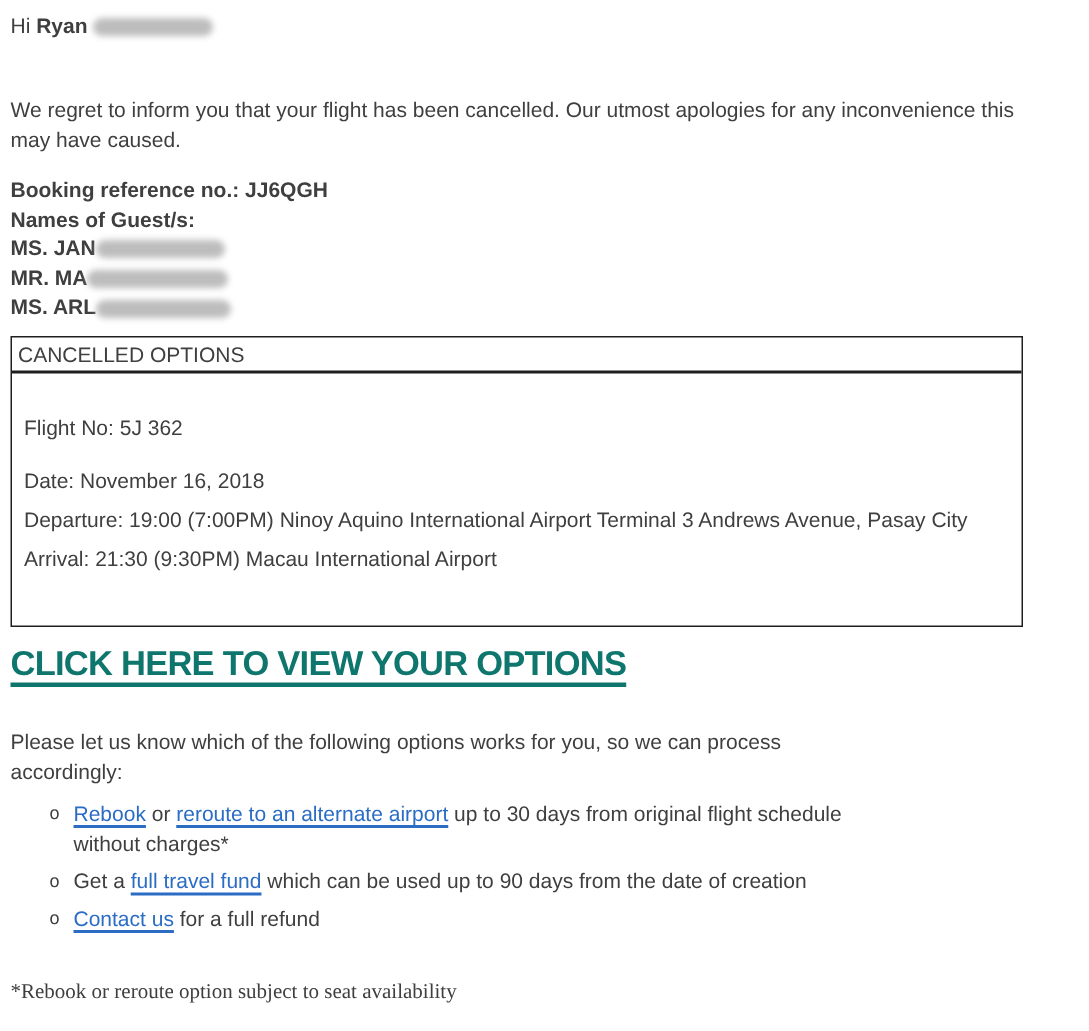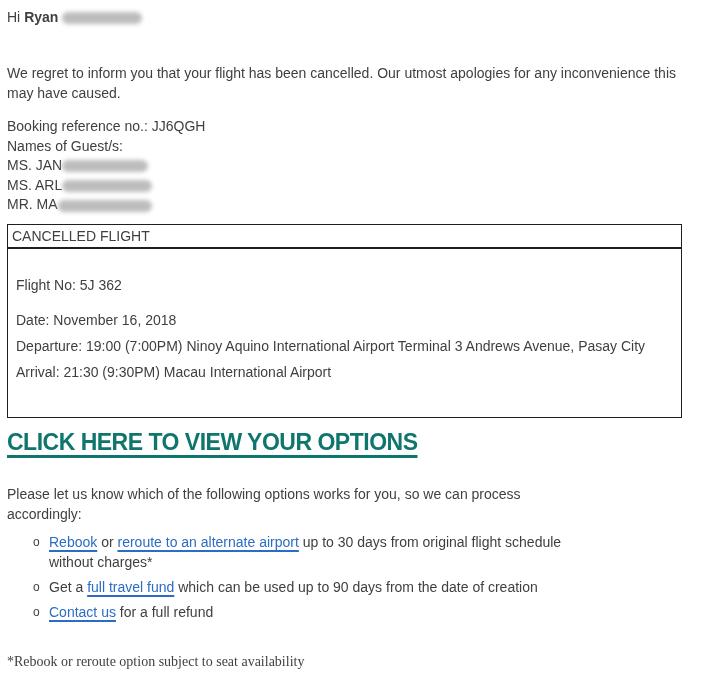--- a/index.html
+++ b/index.html
@@ -47,21 +47,21 @@
     margin-top: 36px;
     width: 695px;
     line-height: 20px;
   }
 
   
   .booking {
     margin-top: 14px;
     line-height: 19.6px;
   }
-  .booking .line { white-space: nowrap; }
+  .booking .line { white-space: nowrap; font-weight: bold; }
 
   
   .flight-table {
     margin-top: 9px;
     width: 673px;
     border: 1px solid #1f1f1f;
   }
   .flight-table .header {
     border-bottom: 2px solid #1f1f1f;
     padding: 3px 4px 2px 4px;
@@ -144,26 +144,26 @@
     <span>Hi</span>&nbsp;<span class="bold">Ryan</span>
     <span class="redacted w80 tight"></span>
   </div>
 
   <div class="intro">We regret to inform you that your flight has been cancelled. Our utmost apologies for any inconvenience this may have caused.</div>
 
   <div class="booking">
     <div class="line">Booking reference no.: JJ6QGH</div>
     <div class="line">Names of Guest/s:</div>
     <div class="line"><span>MS. JAN</span><span class="redacted w86 tight"></span></div>
+    <div class="line"><span>MR. MA</span><span class="redacted w94 tight"></span></div>
     <div class="line"><span>MS. ARL</span><span class="redacted w90 tight"></span></div>
-    <div class="line"><span>MR. MA</span><span class="redacted w94 tight"></span></div>
   </div>
 
   <div class="flight-table">
-    <div class="header">CANCELLED FLIGHT</div>
+    <div class="header">CANCELLED OPTIONS</div>
     <div class="body">
       <div class="line flight-no">Flight No: 5J 362</div>
       <div class="line mid">Date: November 16, 2018</div>
       <div class="line mid">Departure: 19:00 (7:00PM) Ninoy Aquino International Airport Terminal 3 Andrews Avenue, Pasay City</div>
       <div class="line">Arrival: 21:30 (9:30PM) Macau International Airport</div>
     </div>
   </div>
 
   <div class="big-link-wrap">
     <a class="big-link">CLICK HERE TO VIEW YOUR OPTIONS</a>

